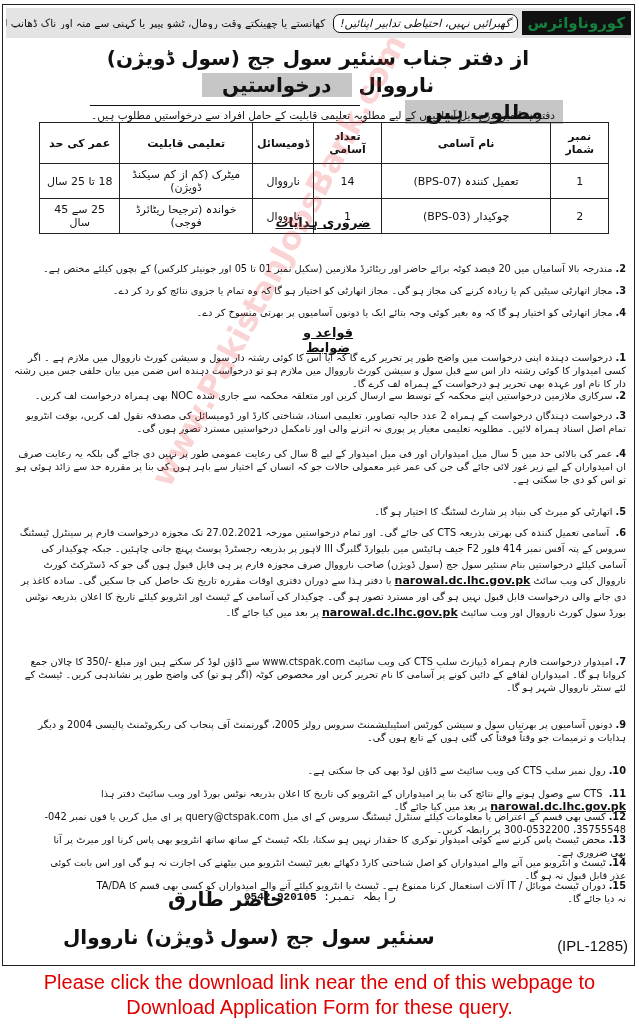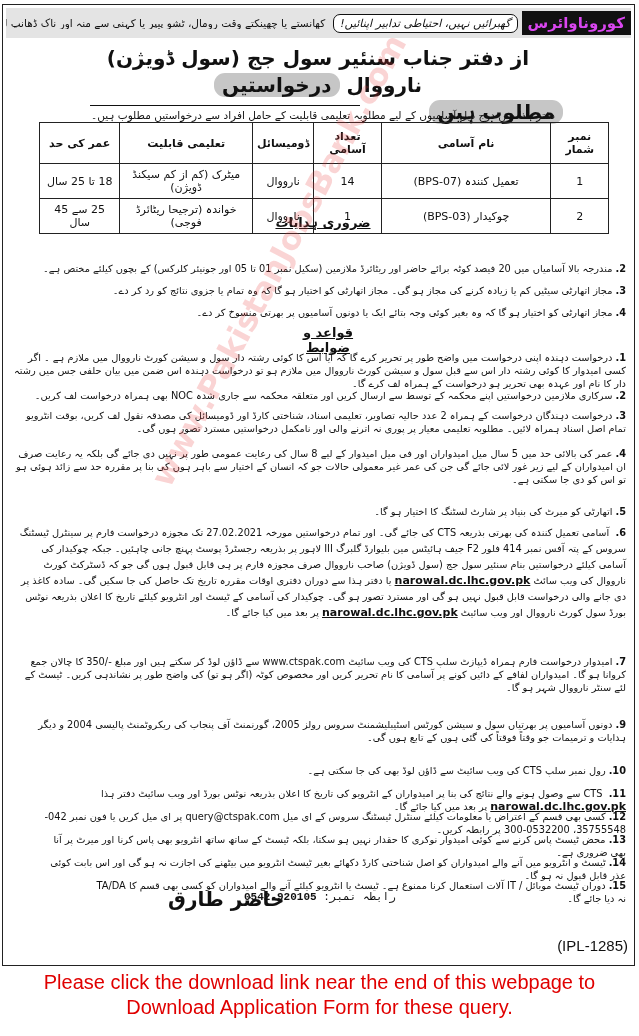--- a/index.html
+++ b/index.html
@@ -4,30 +4,30 @@
 <style>
   html, body { margin:0; padding:0; background:#fff; }
   body { width:639px; height:1036px; position:relative; overflow:hidden;
          font-family:"DejaVu Sans", sans-serif; color:#111; }
   .ad-box { position:absolute; left:2px; top:4px; width:633px; height:962px;
             border:1.5px solid #222; box-sizing:border-box; overflow:hidden; }
 
   
   .banner { position:absolute; top:3px; left:3px; right:3px; height:30px;
             background:#e4e4e4; display:flex; flex-direction:row-reverse; align-items:center; }
-  .banner-brand { background:#111; color:#d946ef; font-weight:bold; font-size:15px;
+  .banner-brand { background:#111; color:#15803d; font-weight:bold; font-size:15px;
                   padding:3px 6px; margin-left:4px; direction:rtl; white-space:nowrap; }
   .banner-pill { border:1.5px solid #111; border-radius:7px; background:#fff; padding:2px 6px;
                  font-size:11px; font-style:italic; direction:rtl; white-space:nowrap; margin-left:4px; }
   .banner-text { font-size:10.5px; direction:rtl; white-space:nowrap; flex:1; text-align:right; padding-right:4px; overflow:hidden; }
 
   
   .heading { position:absolute; top:40px; left:70px; width:490px; direction:rtl; text-align:center;
              font-size:20px; font-weight:bold; line-height:27px; }
-  .heading .hl { background:#c6c6c6; padding:0 8px;border-radius:11px; }
+  .heading .hl { background:#c6c6c6; padding:0 20px; }
   .heading-rule { position:absolute; top:100px; left:87px; width:270px; border-top:1.5px solid #111; }
   .subline { position:absolute; top:104px; left:60px; width:520px; font-size:10.5px; text-align:center; direction:rtl; }
 
   
   table.posts { position:absolute; top:117px; left:36px; width:570px; border-collapse:collapse; direction:rtl; }
   table.posts td, table.posts th { border:1px solid #222; font-size:11px; text-align:center; height:26px; padding:4px 4px; font-weight:normal; }
   table.posts th { font-weight:bold; height:32px; }
 
   
   .sec-title { position:absolute; font-size:13px; font-weight:bold; direction:rtl; text-align:center; text-decoration:underline; }
@@ -139,19 +139,20 @@
   <div class="item" style="top:851px; width:590px;"><span class="num">14.</span><span>ٹیسٹ و انٹرویو میں آنے والے امیدواران کو اصل شناختی کارڈ دکھائے بغیر ٹیسٹ انٹرویو میں بیٹھنے کی اجازت نہ ہو گی اور اس بابت کوئی عذر قابل قبول نہ ہو گا۔</span></div>
   <div class="item" style="top:874px; width:530px;"><span class="num">15.</span><span>دوران ٹیسٹ موبائل / IT آلات استعمال کرنا ممنوع ہے۔ ٹیسٹ یا انٹرویو کیلئے آنے والے امیدواران کو کسی بھی قسم کا TA/DA نہ دیا جائے گا۔</span></div>
 
   <div class="watermark">www.PakistanJobsBank.com</div>
 
   <div class="contact">
     <span>رابطہ نمبر:</span>
     <span class="phone">0542-920105</span>
   </div>
   <div class="sig-name">حاضر طارق</div>
+  <div class="sig-title">سنئیر سول جج (سول ڈویژن) نارووال</div>
   <div class="ipl">(IPL-1285)</div>
 </div>
 
 <div class="footer">
   <div>Please click the download link near the end of this webpage to</div>
   <div>Download Application Form for these query.</div>
 </div>
 
 </body></html>

